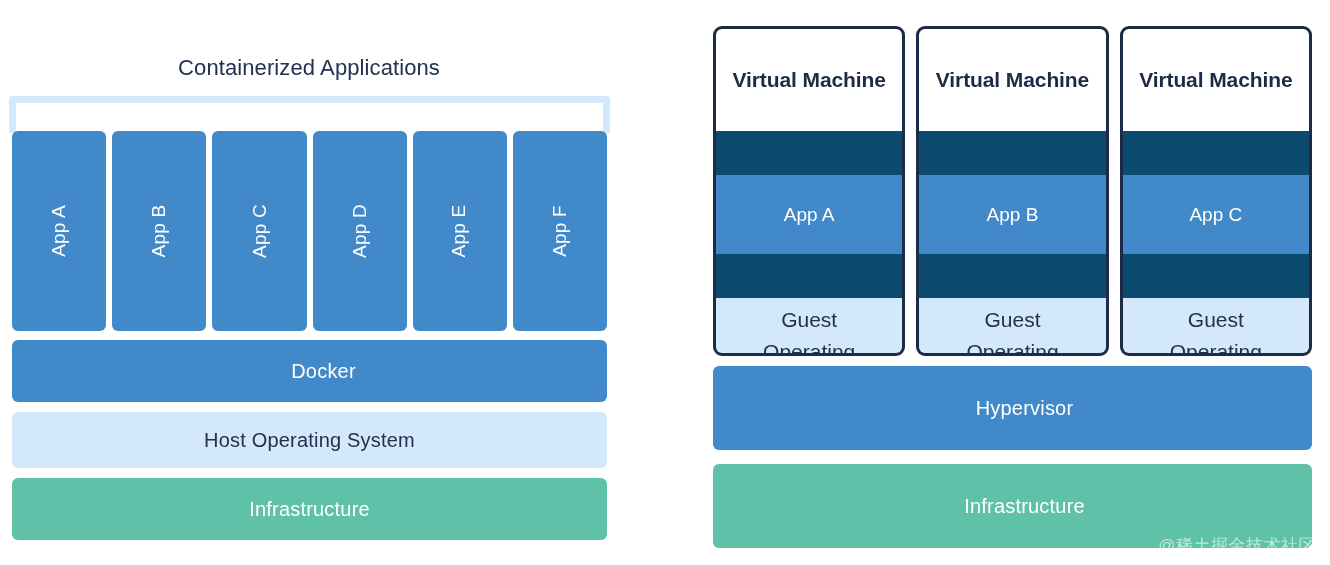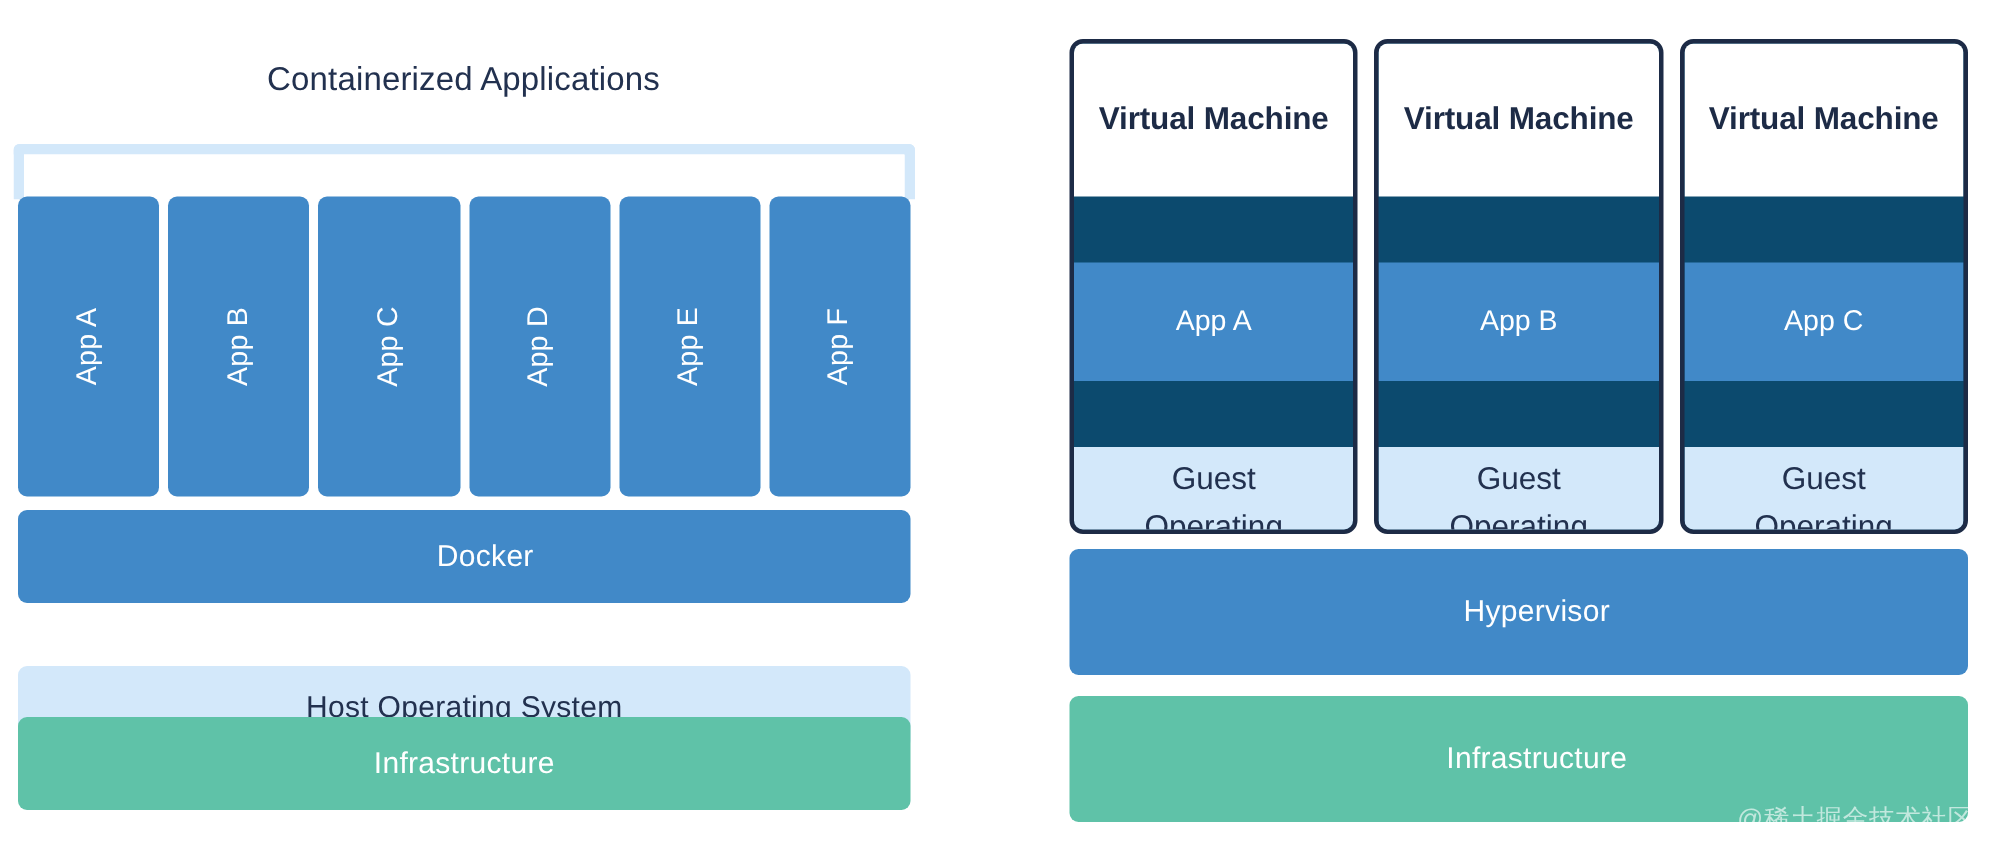--- a/index.html
+++ b/index.html
@@ -17,21 +17,21 @@
   }
 
   .panel { position: absolute; top: 0; height: 565px; }
 
   
   #left-panel  { left: 0px;  width: 640px; }
   #right-panel { left: 700px; width: 630px; }
 
   .panel-title {
     position: absolute;
-    top: 40px;
+    top: 55px;
     left: 0;
     width: 618px;
     text-align: center;
     font-size: 22px;
     font-weight: 400;
     color: #22314f;
     letter-spacing: 0.1px;
     white-space: nowrap;
   }
 
@@ -90,21 +90,21 @@
     font-size: 20px;
     font-weight: 400;
     letter-spacing: 0.2px;
     box-sizing: border-box;
   }
   .layer-blue  { background: #4189c8; color: #ffffff; }
   .layer-light { background: #d3e8fa; color: #22314f; }
   .layer-green { background: #5fc2a8; color: #ffffff; }
 
   #docker-layer  { top: 340px; height: 62px; padding-left: 28px; }
-  #host-os-layer { top: 412px; height: 56px; margin-top: 32px; }
+  #host-os-layer { top: 412px; height: 56px; }
   #infra-layer-left { top: 478px; height: 62px; }
 
   
   .vm-row {
     position: absolute;
     left: 13px;
     top: 26px;
     width: 599px;
     height: 330px;
     display: flex;

